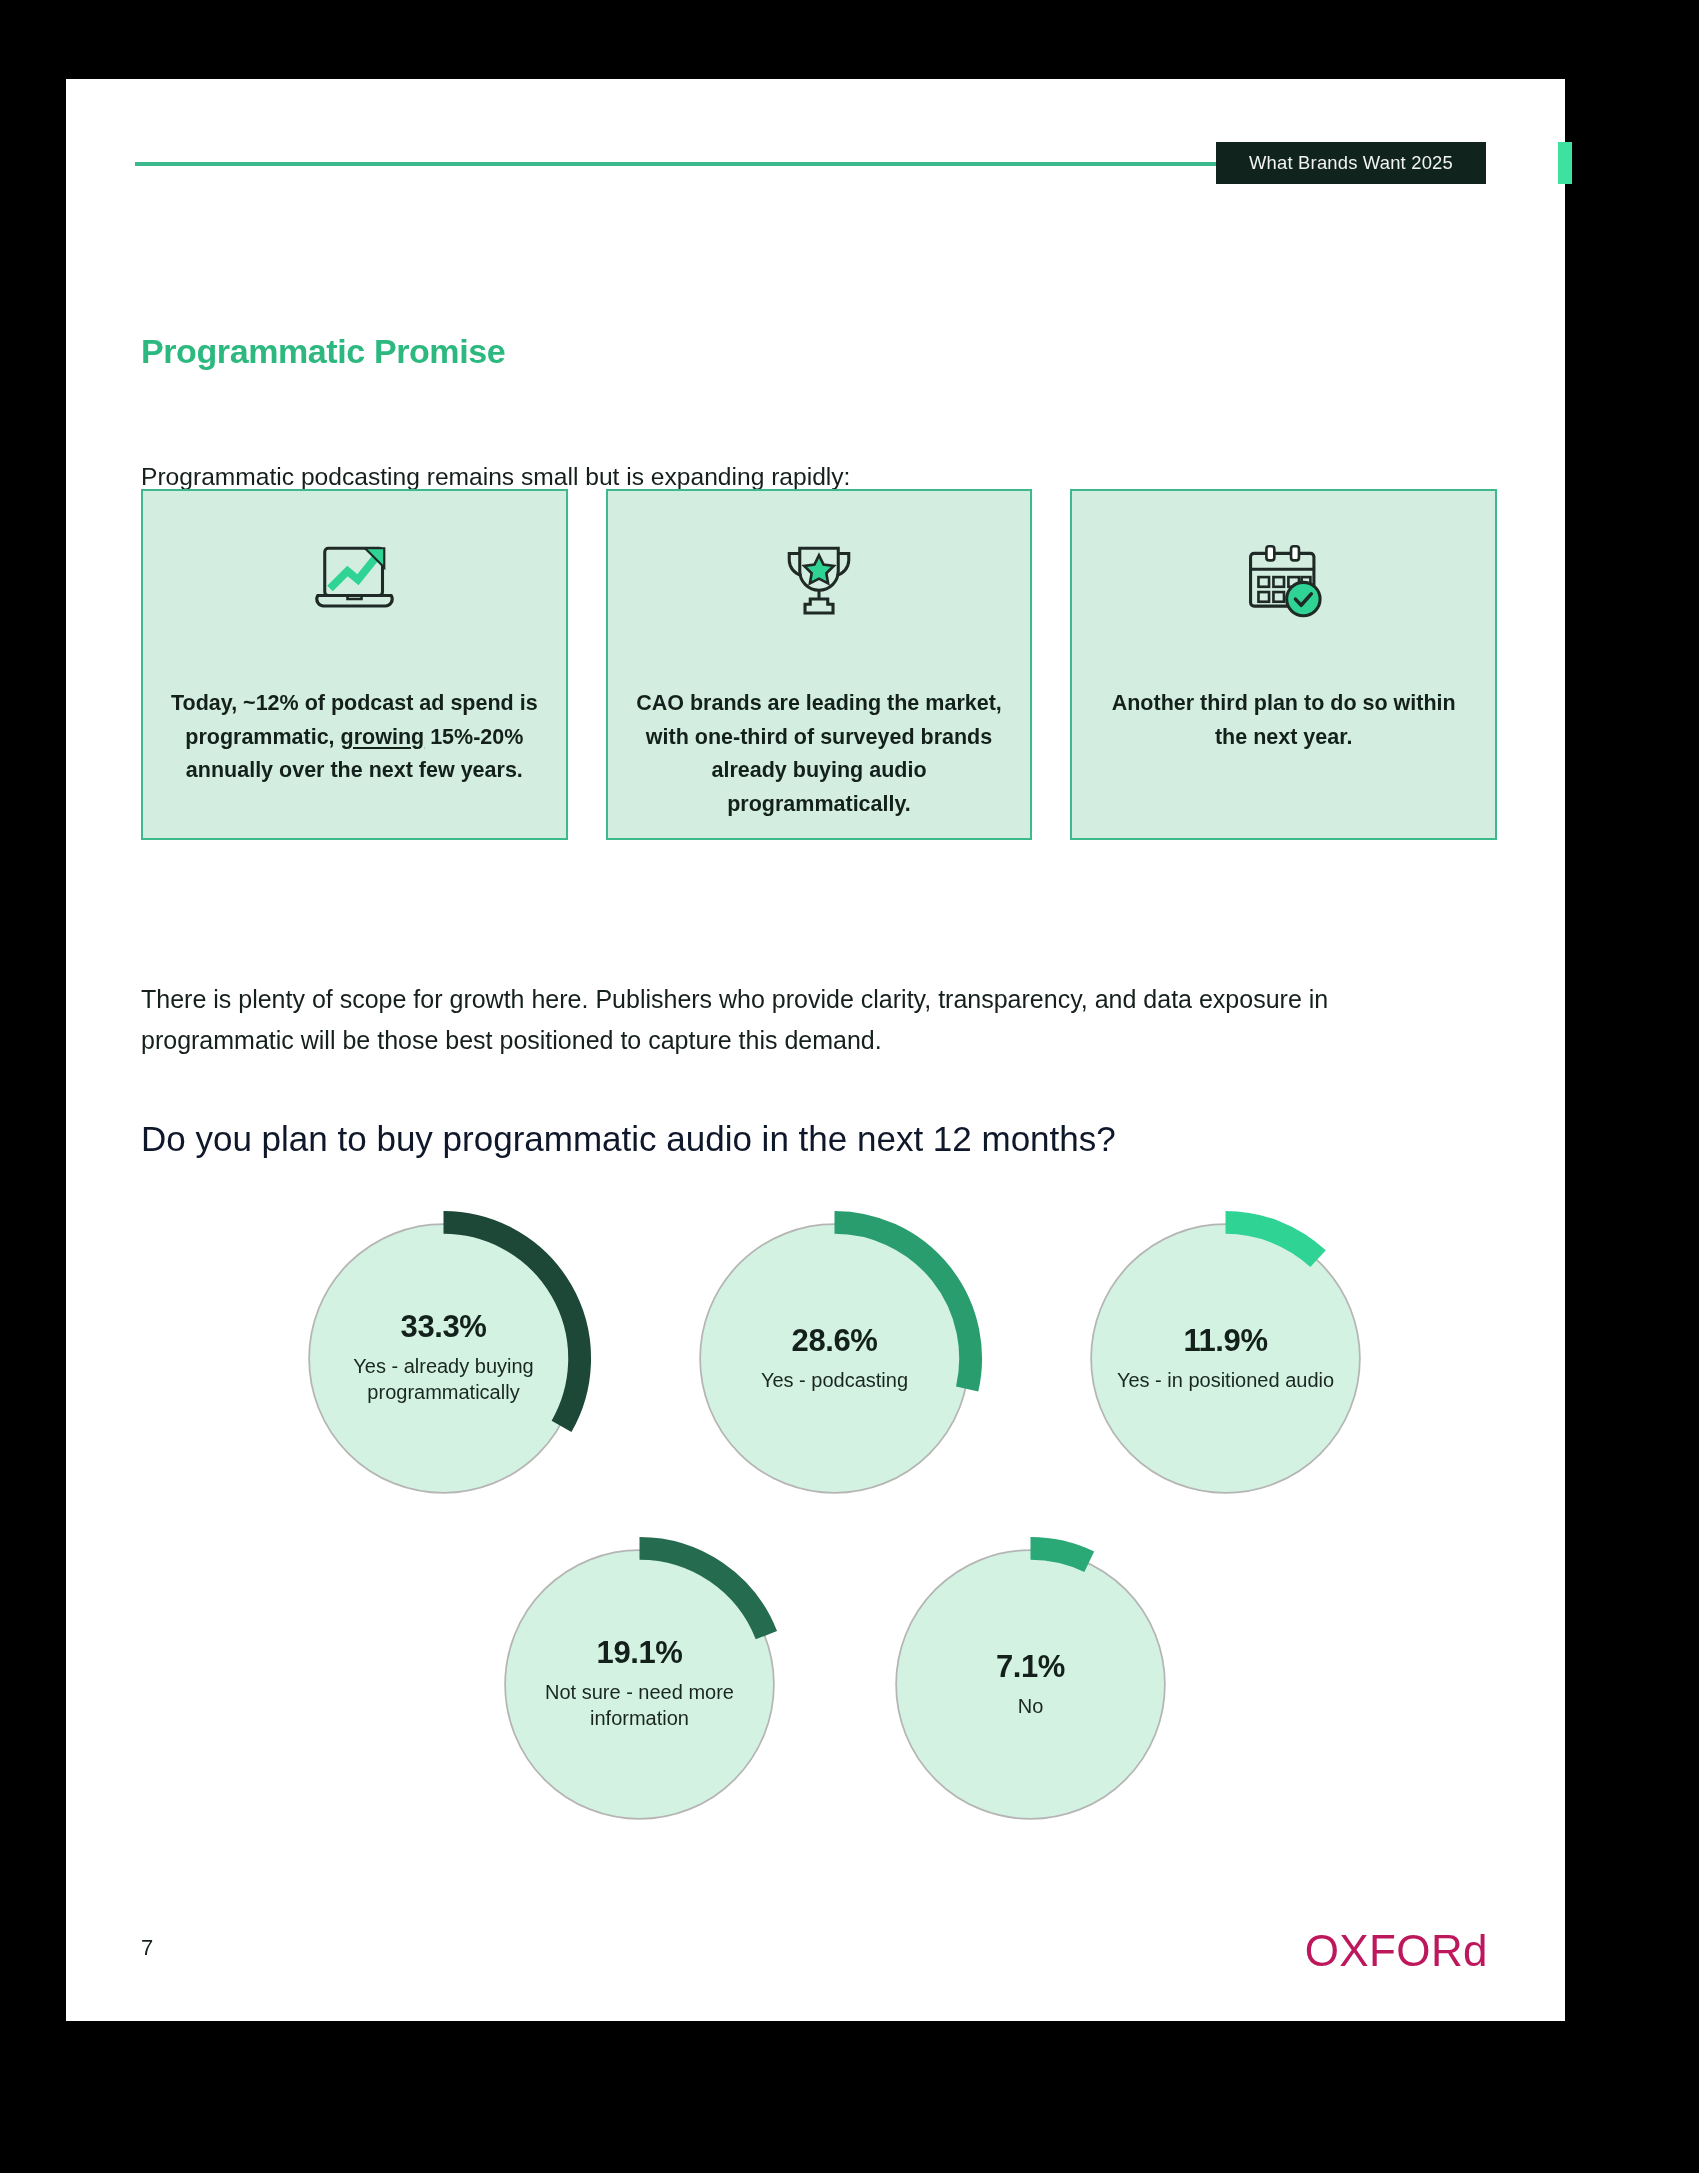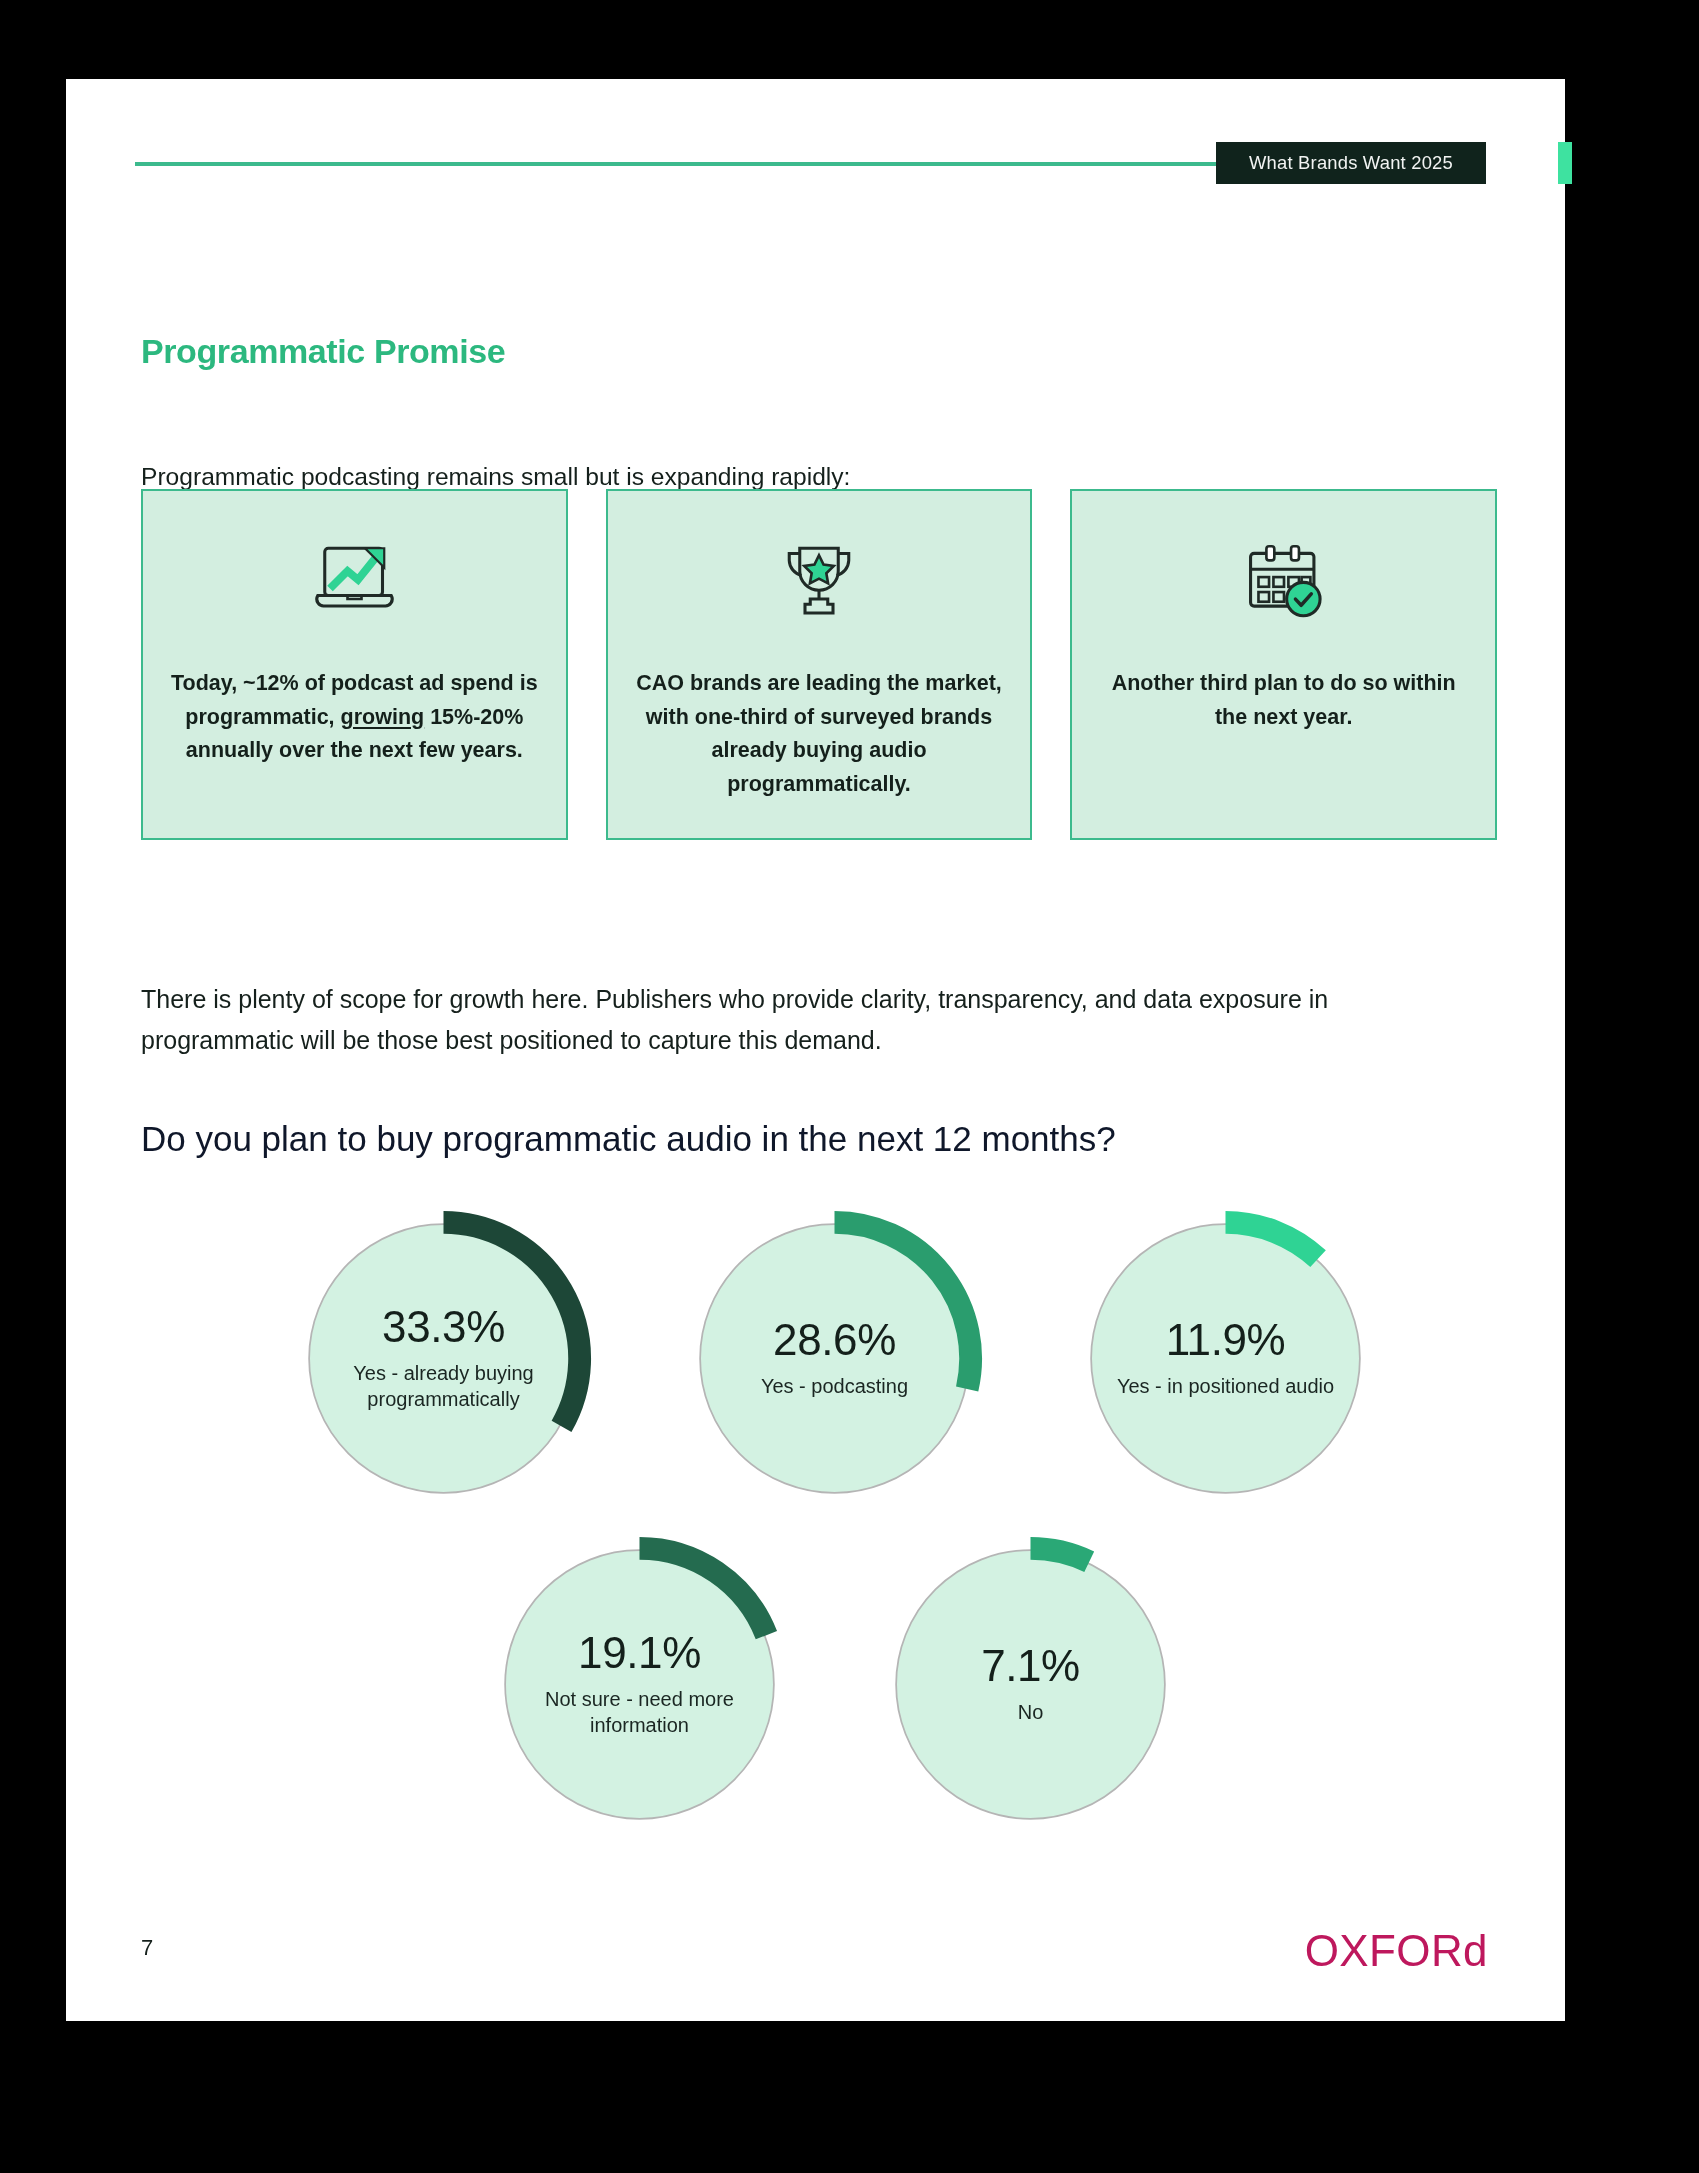--- a/index.html
+++ b/index.html
@@ -68,20 +68,21 @@
     gap: 38px;
   }
   .fact-box {
     width: 427px; height: 351px;
     background: #d3eee0;
     border: 2.6px solid #3cba8d;
     display: flex;
     flex-direction: column;
     align-items: center;
     padding-top: 42px;
+    gap: 20px;
   }
   .fact-icon { height: 97px; display:flex; align-items:center; justify-content:center; }
   .fact-text {
     margin-top: 37px;
     width: 377px;
     text-align: center;
     font-size: 21.5px;
     font-weight: bold;
     line-height: 1.56;
     color: #14201b;
@@ -123,22 +124,22 @@
   .donut svg { position: absolute; inset: 0; }
   .donut-center {
     position: absolute;
     left: 0; right: 0;
     top: 50%;
     transform: translateY(-52%);
     text-align: center;
     padding: 0 40px;
   }
   .donut-value {
-    font-size: 44px;
-    font-weight: normal;
+    font-size: 31px;
+    font-weight: bold;
     color: #14201b;
     letter-spacing: -0.4px;
   }
   .donut-label {
     margin-top: 8px;
     font-size: 20px;
     line-height: 1.3;
     color: #1a2622;
   }
 

